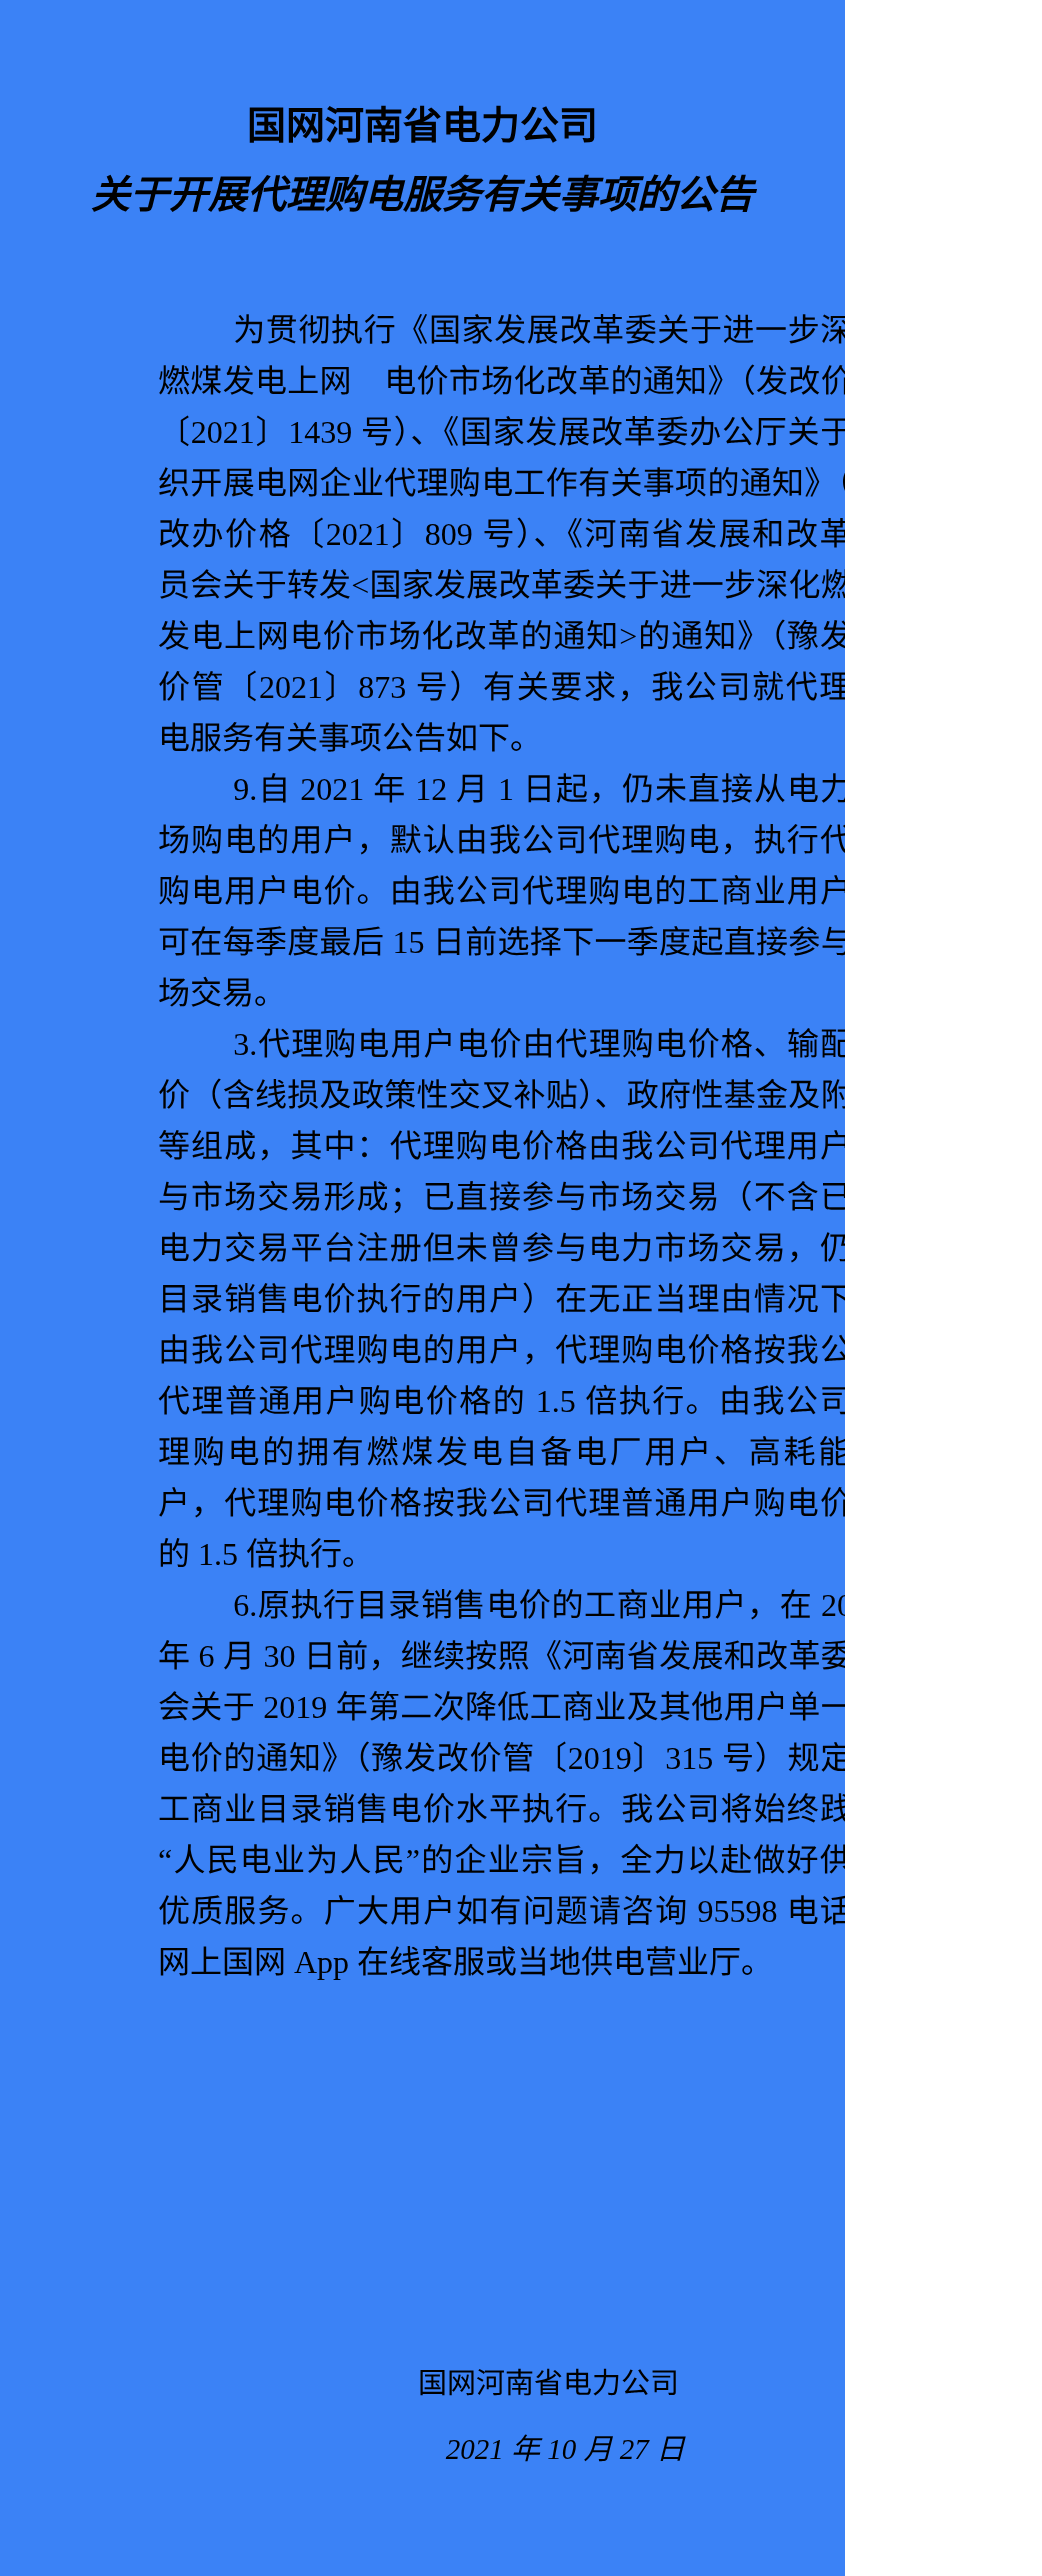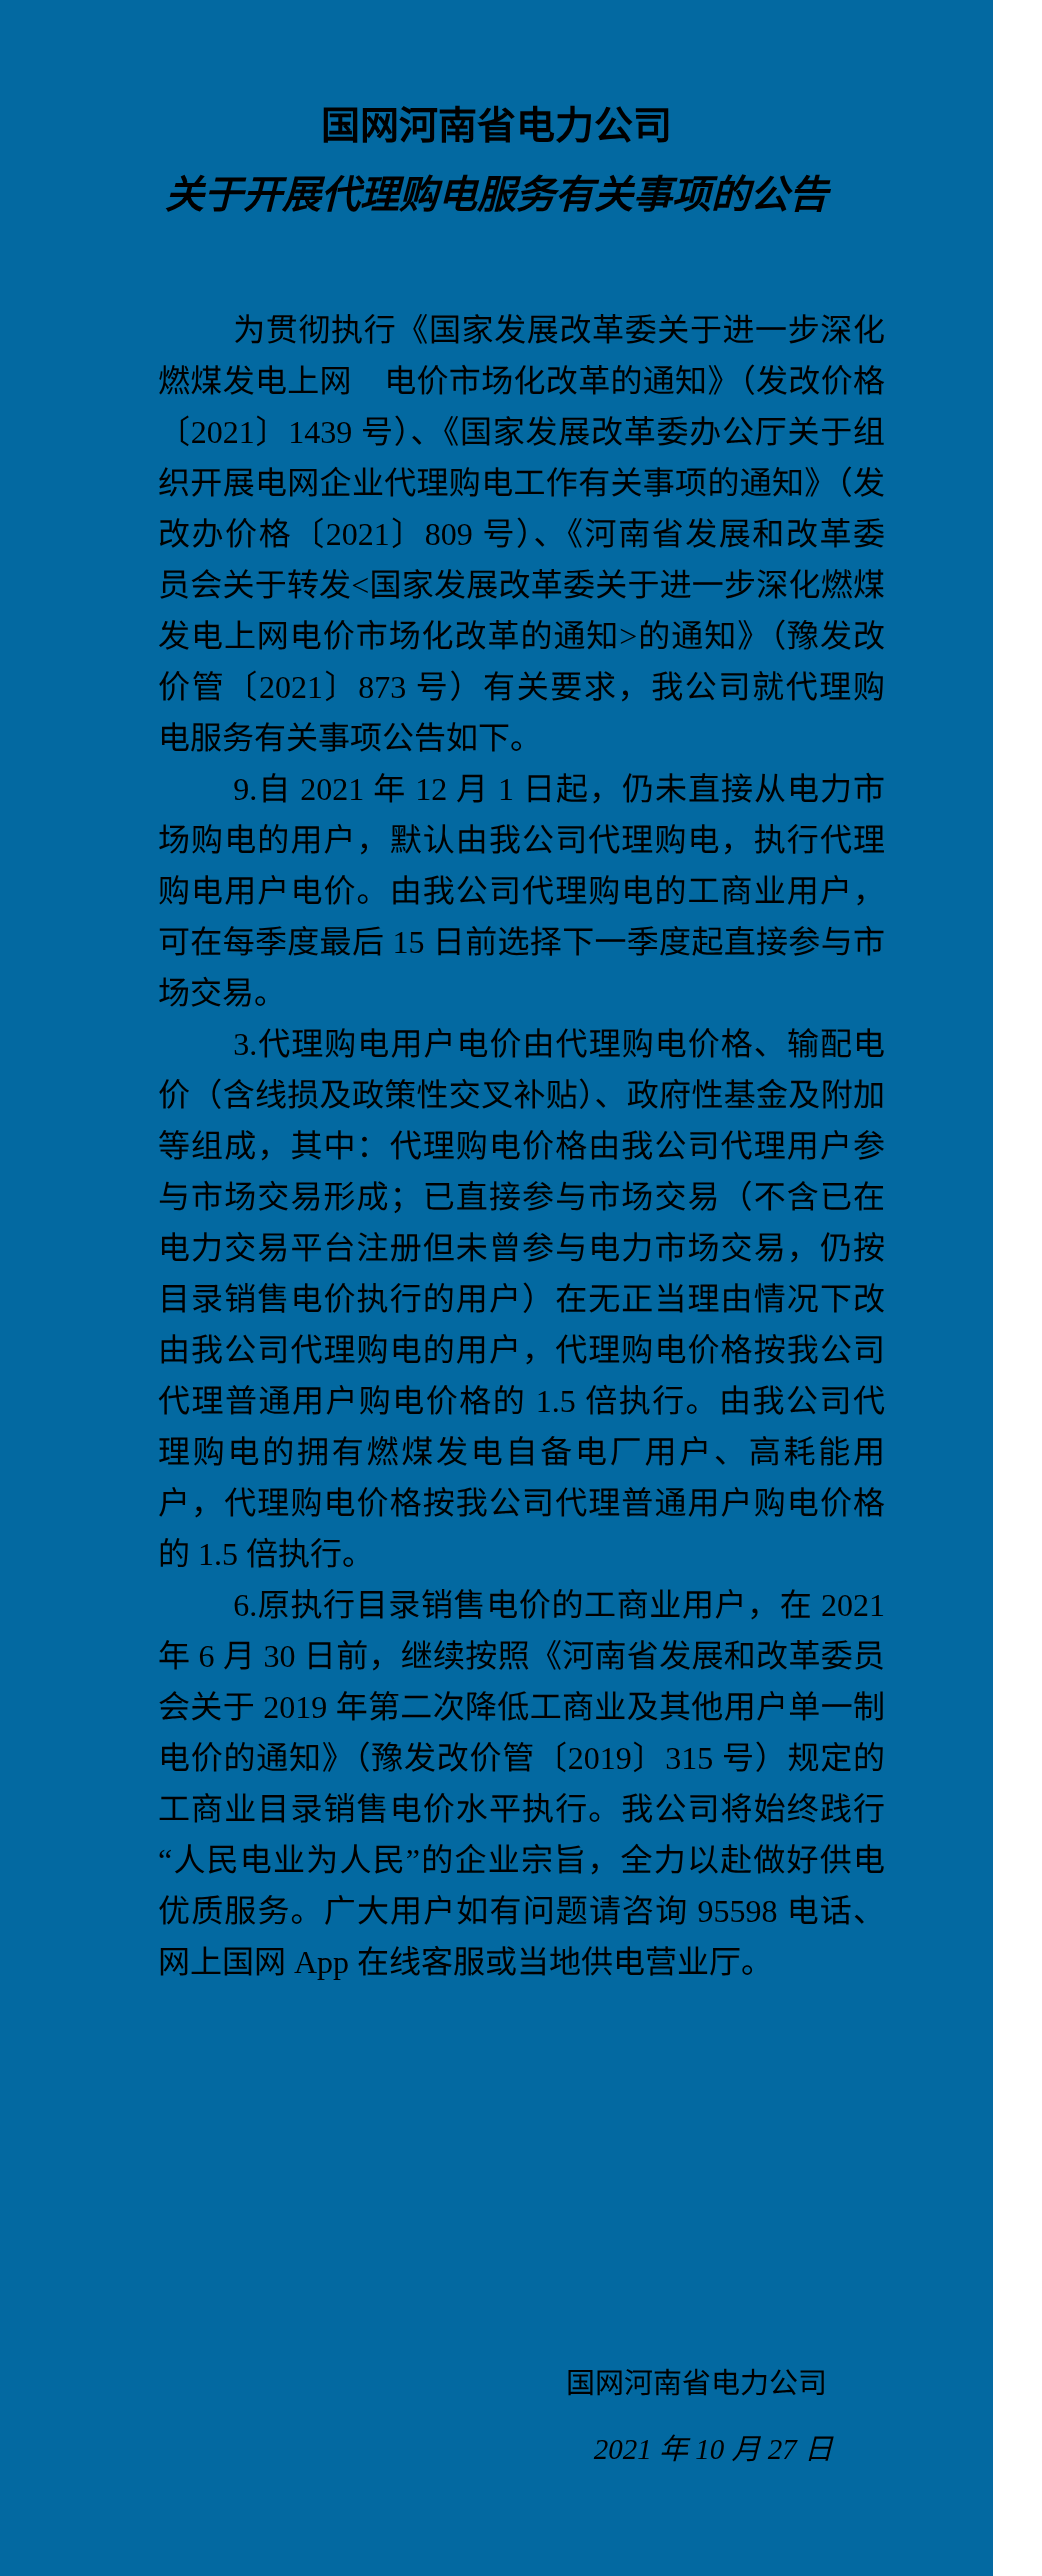--- a/index.html
+++ b/index.html
@@ -2,23 +2,23 @@
 <html lang="zh-CN" style="font-size:10.5px"><head>
 <meta charset="utf-8">
 <style>
   html, body {
     margin: 0;
     padding: 0;
     background: #ffffff;
   }
   .page {
     position: relative;
-    width: 993px;
+    width: 845px;
     height: 2576px;
-    background: #0369a1;
+    background: #3b82f6;
     color: #000000;
     font-family: "Liberation Serif", "DejaVu Serif", serif;
     overflow: hidden;
   }
   .doc-title {
     position: absolute;
     left: 0;
     width: 100%;
     text-align: center;
     font-size: 39px;

